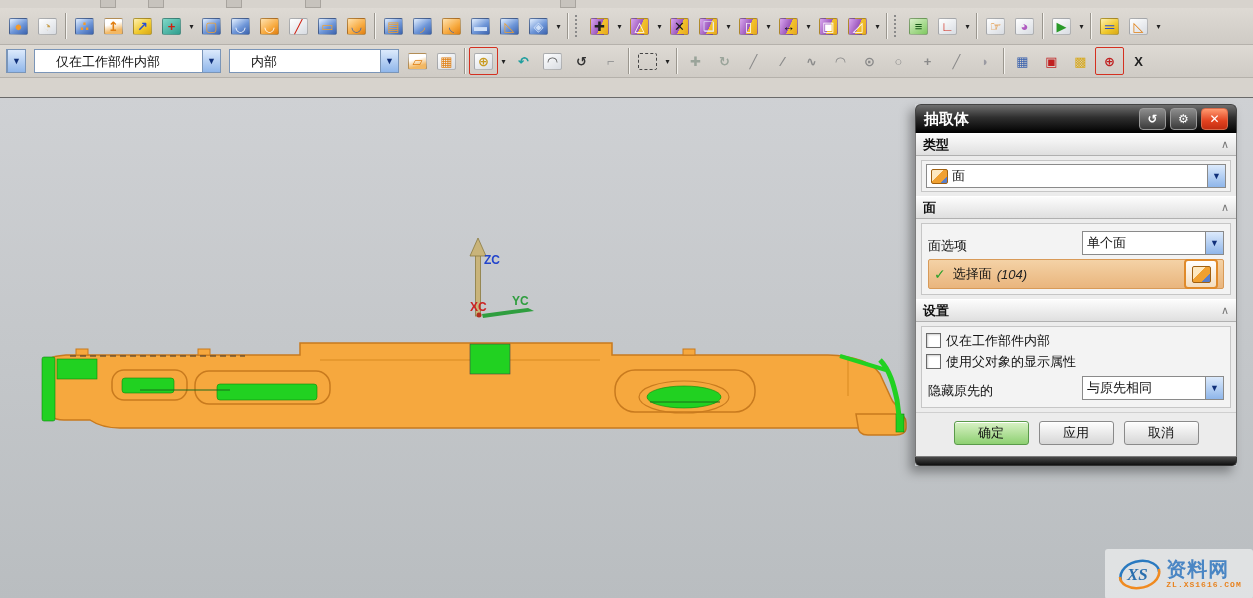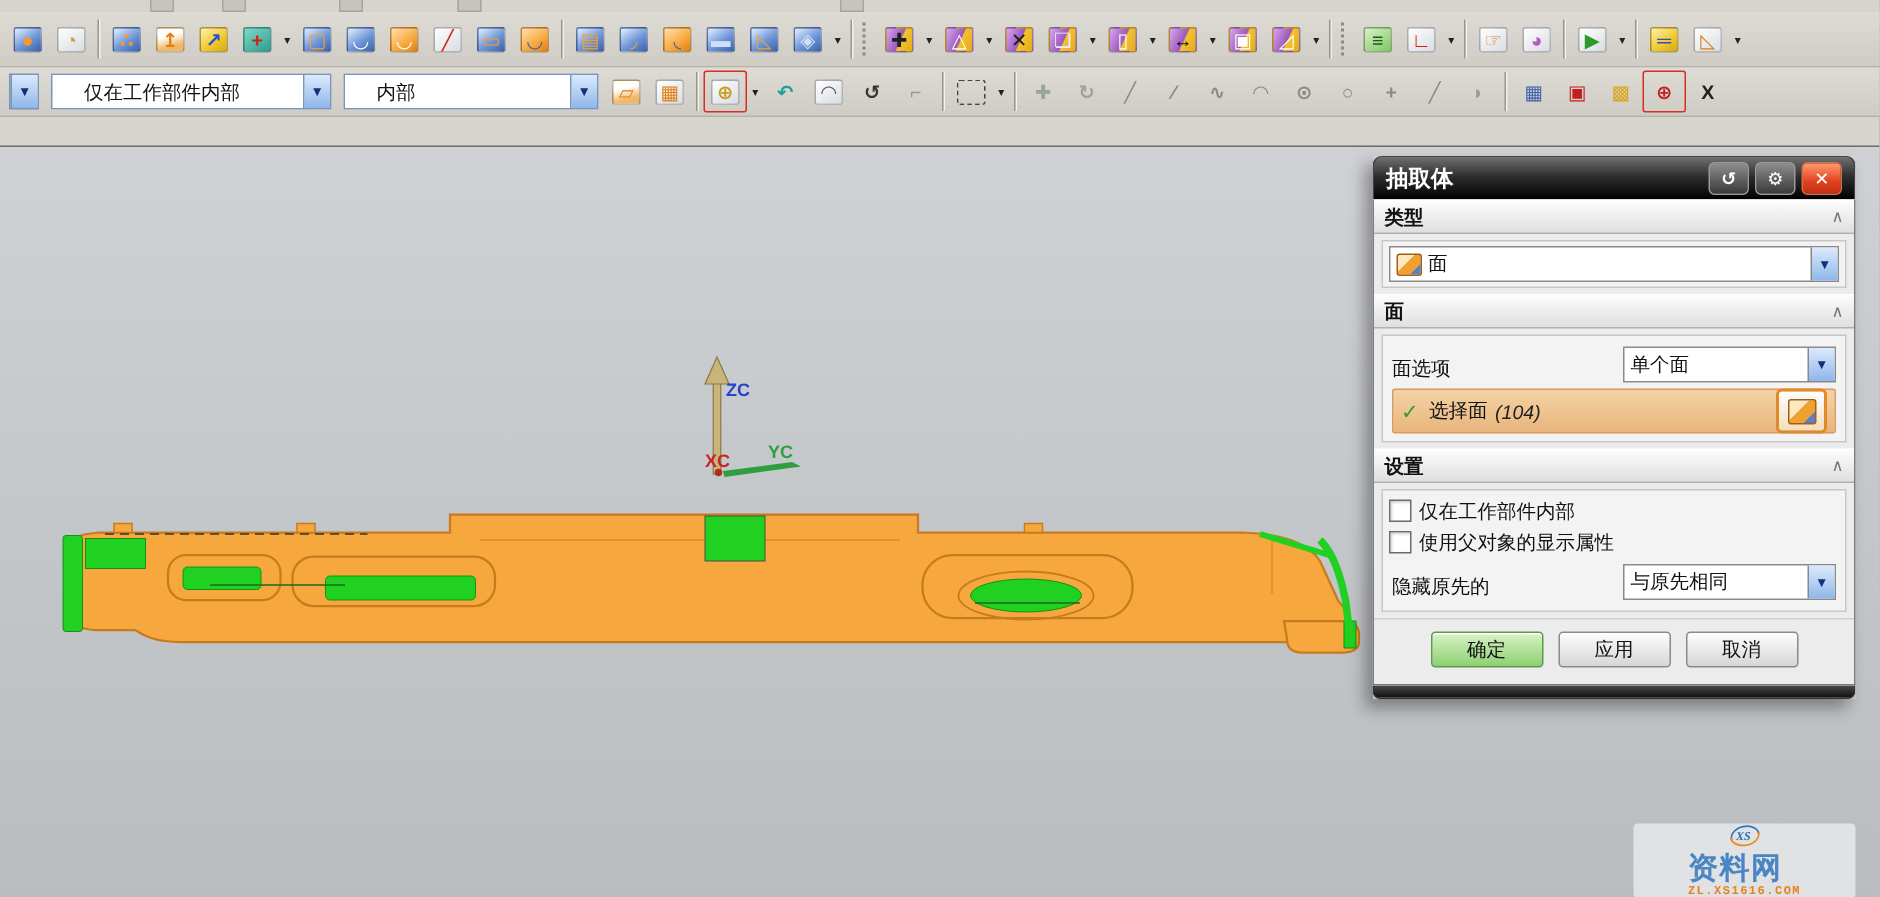--- a/index.html
+++ b/index.html
@@ -34,21 +34,21 @@
   .combo .tx{padding:3px 5px 0 21px;font-size:13px;white-space:nowrap;overflow:hidden;}
   .combo .cbtn{width:17px;display:flex;align-items:center;justify-content:center;font-size:9px;color:#10307a;background:linear-gradient(#dceafc,#8fb6ea);border-left:1px solid #7a95b8;}
   .statusfield{height:15px;background:#dcd9d4;border:1px solid #9a968e;border-bottom-color:#fff;border-right-color:#fff;flex:1;margin:0 4px;}
   .swirl{width:15px;height:15px;border-radius:50%;background:conic-gradient(#e83a2a,#f2c82a,#2a9e3a,#2a6ae0,#e83a2a);margin:0 8px 0 4px;flex:0 0 auto;}
 
   
   #viewport{position:absolute;left:0;top:97px;width:1253px;height:501px;background:linear-gradient(#cfd1d4,#b9bdc0);border-top:1px solid #6a6a6a;}
   #scene{position:absolute;left:0;top:0;}
 
   
-  .wm{position:absolute;right:16px;bottom:0;width:148px;height:50px;background:rgba(255,255,255,.55);border-radius:3px;display:flex;align-items:center;justify-content:center;gap:4px;flex-direction:column;}
+  .wm{position:absolute;right:0;bottom:0;width:148px;height:50px;background:rgba(255,255,255,.55);border-radius:3px;display:flex;align-items:center;justify-content:center;gap:4px;}
   .wm .col{display:flex;flex-direction:column;line-height:1;}
   .wm .nm{font-weight:bold;font-size:20px;color:#4a86c4;letter-spacing:1px;}
   .wm .site{font-size:8px;font-weight:bold;color:#e8821e;letter-spacing:1px;margin-top:2px;font-family:Liberation Mono, monospace;}
 
   
   #dlg{position:absolute;top:104px;right:16px;width:322px;box-shadow:-5px 6px 10px rgba(0,0,0,.35);}
   .dtitle{height:28px;display:flex;align-items:center;padding:0 8px;background:linear-gradient(#6f6f6f,#2e2e2e 45%,#000);color:#fff;font-weight:bold;font-size:15px;border-radius:6px 6px 0 0;border:1px solid #444;border-bottom:none;}
   .dtitle .sp{flex:1;}
   .tbtn{width:25px;height:20px;border-radius:4px;border:1px solid #9a9a9a;background:linear-gradient(#8d8d8d,#3a3a3a);color:#fff;font-size:12px;display:flex;align-items:center;justify-content:center;margin-left:4px;}
   .tbtn.close{background:linear-gradient(#ff9a70,#e2421f 60%,#c22e12);border-color:#d86a4a;font-weight:bold;}

